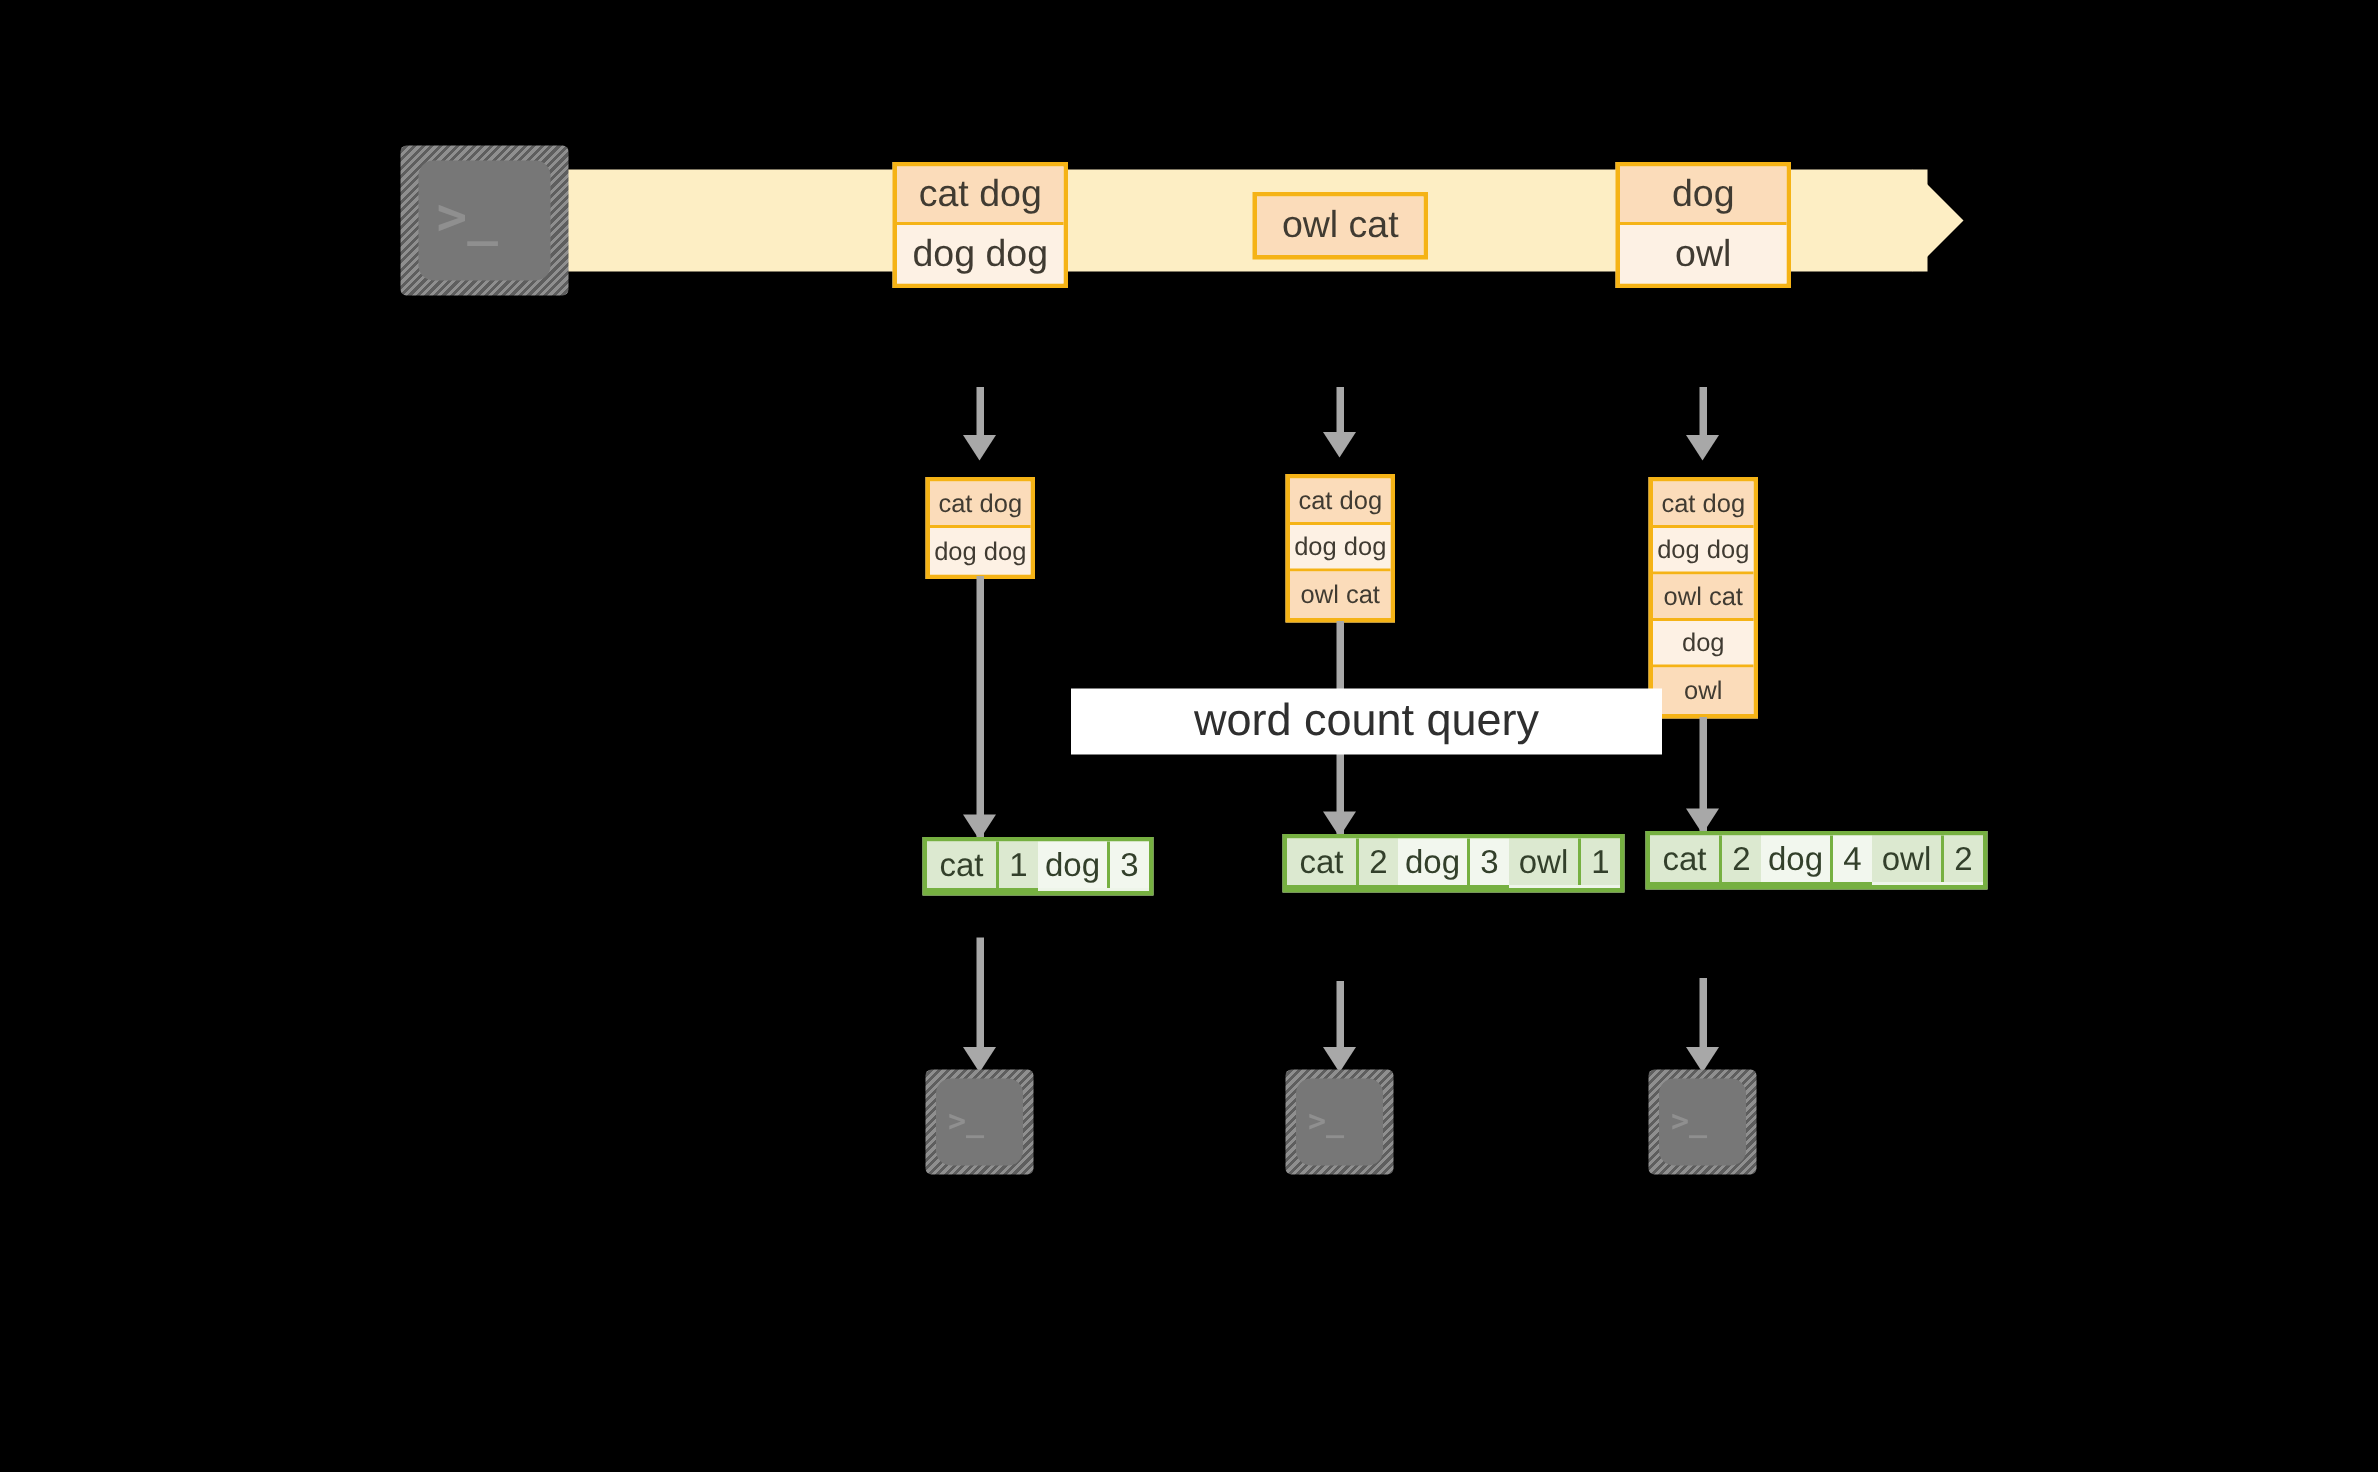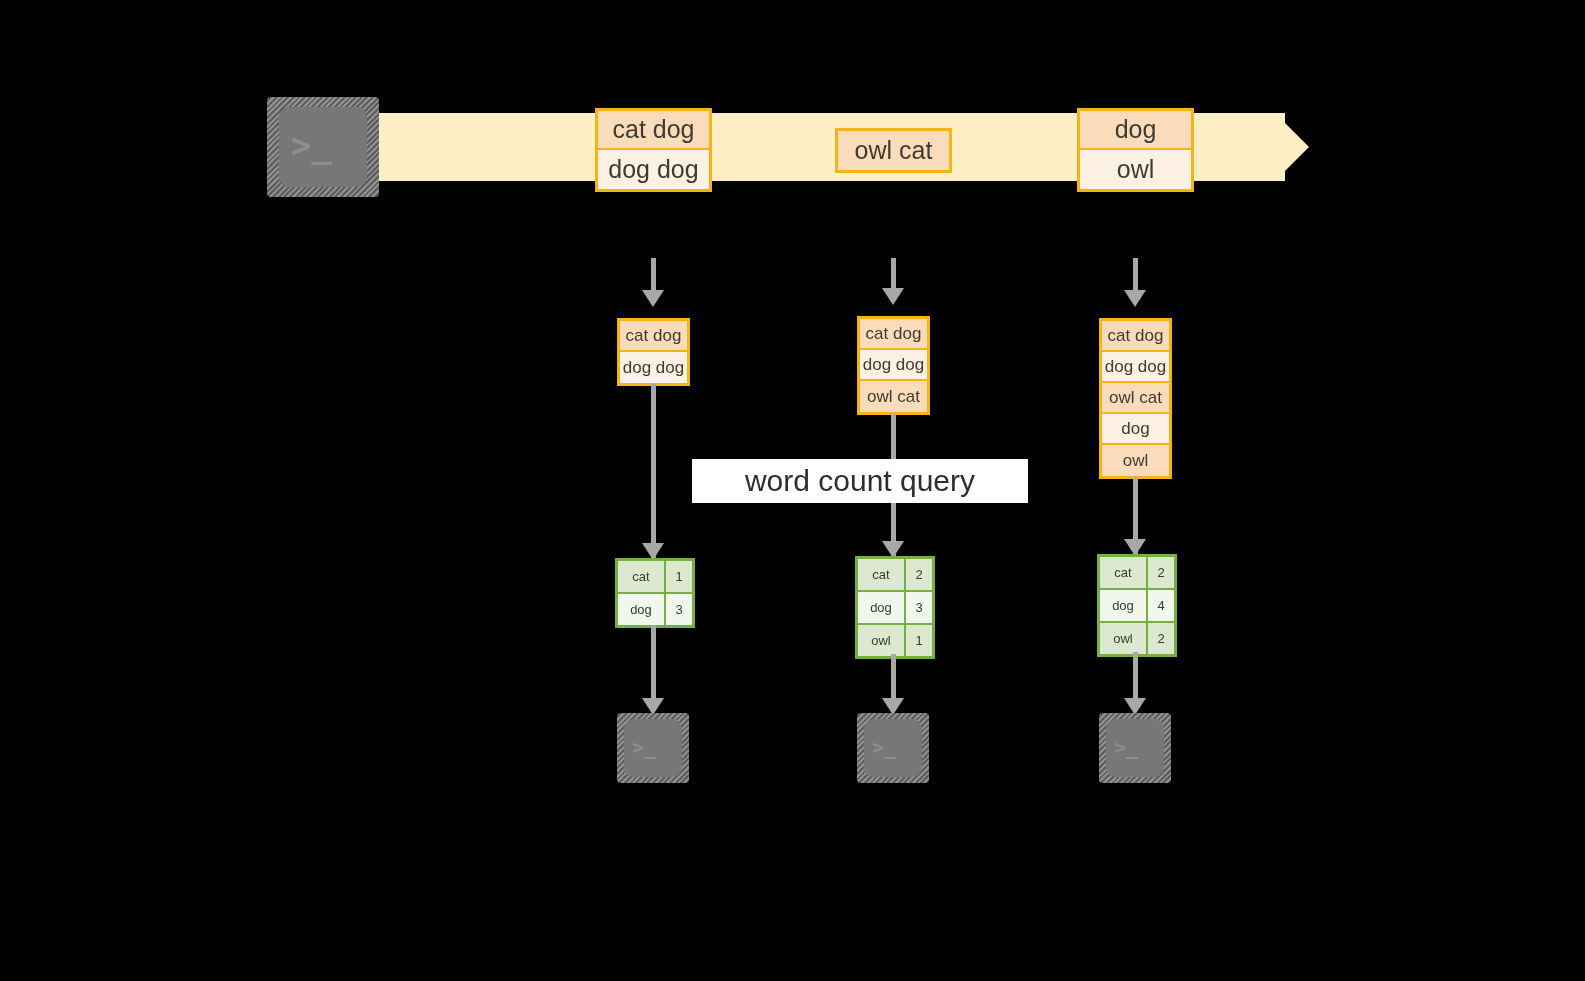--- a/index.html
+++ b/index.html
@@ -98,22 +98,22 @@
   .rec-stack.mid-row { font-size: 17px; }
   .rec-stack.mid-row .rec-cell { height: 31px; }
 
   
   .kv-table {
     position: absolute;
     box-sizing: border-box;
     border: 3px solid #76b041;
     background: #eef5e9;
     display: flex;
-    flex-direction: column;
-    font-size: 13px;
+    flex-direction: row;
+    font-size: 22px;
   }
   .kv-row {
     display: flex;
     height: 31px;
     border-bottom: 2px solid #76b041;
   }
   .kv-row:last-child { border-bottom: none; }
   .kv-key, .kv-val {
     box-sizing: border-box;
     display: flex;
@@ -284,15 +284,15 @@
 
   <div class="conn" style="left:1133px; top:652px; height:51px;"></div>
   <div class="arrowhead" style="left:1124px; top:698px;"></div>
 
   <div class="terminal small" style="left:1099px; top:713px;">
     <div class="face">
       <span class="prompt">&gt;_</span>
     </div>
   </div>
 
-  <div class="query-label" style="left:692px; top:459px; width:336px; height:44px;">word count query</div>
+  <div class="query-label" style="left:714px; top:459px; width:394px; height:44px;">word count query</div>
 
 </div>
 
 </body></html>

